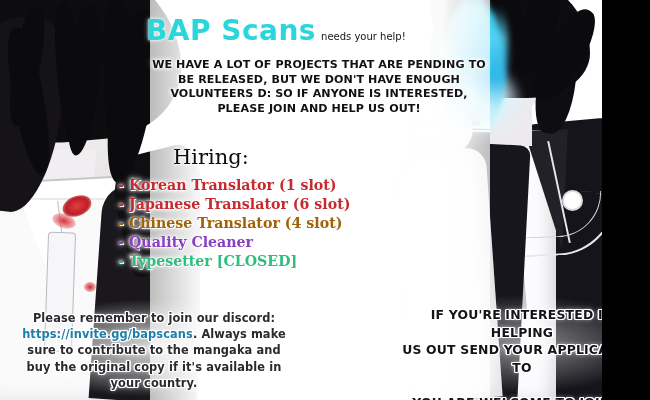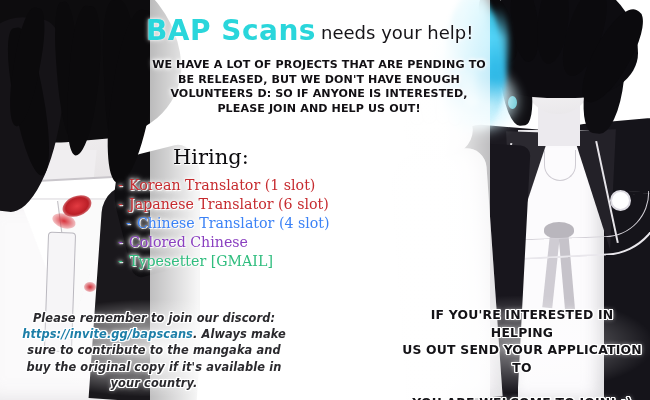--- a/index.html
+++ b/index.html
@@ -1,19 +1,19 @@
 <!DOCTYPE html>
 <html><head>
 <meta charset="utf-8">
 <style>
   html,body{margin:0;padding:0;background:#000;}
   body{font-family:"Liberation Sans",sans-serif;}
 
   .page{
-    position:relative;width:650px;height:400px;overflow:hidden;
+    position:relative;width:602px;height:400px;overflow:hidden;
     background:#ffffff;
   }
 
   
   .art-left{position:absolute;left:0;top:0;width:200px;height:400px;overflow:hidden;background:#ffffff;}
   .L-face{position:absolute;left:-6px;top:4px;width:152px;height:190px;
     background:linear-gradient(160deg,#fdfdfd 0%,#f2f0f1 55%,#e4e1e3 100%);
     border-radius:46% 48% 44% 50%/50% 48% 52% 50%;}
   .L-hairmass{position:absolute;left:-30px;top:-34px;width:210px;height:175px;background:#0d0c0e;
     border-radius:52% 48% 38% 42%/58% 60% 40% 38%;transform:rotate(-5deg);}
@@ -145,41 +145,41 @@
     opacity:.7;filter:blur(3.4px);transform:rotate(-8deg);}
   .fl-glow{left:-4px;top:74px;width:92px;height:74px;background:radial-gradient(ellipse,#ffffff 0%,#d8f6ff 40%,rgba(180,240,255,0) 75%);
     filter:blur(5px);opacity:.95;}
 
   
   .content{position:absolute;left:0;top:0;width:650px;height:400px;}
 
   .title-row{position:absolute;left:146px;top:17px;display:flex;align-items:flex-end;gap:5px;}
   .title-main{font-family:"DejaVu Sans",sans-serif;font-size:28px;font-weight:700;color:#2ad6db;
     letter-spacing:.5px;line-height:1;text-shadow:0 0 2px rgba(255,255,255,.95),0 0 5px rgba(255,255,255,.8);}
-  .title-sub{font-family:"DejaVu Sans",sans-serif;font-size:18px;font-weight:400;color:#161418;
+  .title-sub{font-family:"DejaVu Sans",sans-serif;font-size:10px;font-weight:400;color:#161418;
     line-height:1;padding-bottom:3px;text-shadow:0 0 3px #fff,0 0 5px #fff;}
 
   .blurb{position:absolute;left:149px;top:58px;width:340px;
     font-family:"DejaVu Sans",sans-serif;font-size:11.1px;font-weight:700;color:#121014;
     line-height:14.6px;letter-spacing:.1px;text-align:center;
     text-shadow:0 0 3px #fff,0 0 4px #fff,0 0 6px #fff;}
 
   .hiring-title{position:absolute;left:143px;top:147px;font-family:"DejaVu Serif",serif;
     font-size:21px;color:#0c0b0e;line-height:1;text-shadow:0 0 4px #fff,0 0 7px #fff,1px 1px 0 #fff;margin-left:30px;}
 
-  .hiring-list{position:absolute;left:118px;top:176px;width:250px;margin:0;padding:0;list-style:none;}
+  .hiring-list{position:absolute;left:118px;top:176px;width:250px;margin:0;padding:0;list-style:none;font-weight:bold;}
   .hiring-list li{font-family:"DejaVu Serif",serif;font-size:14.2px;line-height:19px;white-space:nowrap;
     text-shadow:0 0 3px #fff,0 0 5px #fff,0 0 7px #fff,1px 1px 0 rgba(255,255,255,.9);}
   .dash{display:inline-block;width:11px;}
 
   .footer-left{position:absolute;left:16px;top:310px;width:276px;text-align:center;
     font-family:"DejaVu Sans",sans-serif;font-size:11.4px;font-weight:700;line-height:16.2px;
     color:#2b2a2e;letter-spacing:.1px;
     text-shadow:-1.4px 0 #fff,1.4px 0 #fff,0 -1.4px #fff,0 1.4px #fff,
-                -1px -1px #fff,1px -1px #fff,-1px 1px #fff,1px 1px #fff,0 0 5px #fff;font-style:italic;}
+                -1px -1px #fff,1px -1px #fff,-1px 1px #fff,1px 1px #fff,0 0 5px #fff;}
   .discord-link{color:#1d7fa8;}
 
   .footer-right{position:absolute;left:398px;top:306px;width:248px;text-align:center;
     font-family:"DejaVu Sans",sans-serif;font-size:12.4px;font-weight:700;line-height:17.6px;
     color:#141317;letter-spacing:.2px;
     text-shadow:-1.4px 0 #fff,1.4px 0 #fff,0 -1.4px #fff,0 1.4px #fff,
                 -1px -1px #fff,1px -1px #fff,-1px 1px #fff,1px 1px #fff,0 0 5px #fff;}
   .email{color:#d42027;}
 
   .white-band{position:absolute;left:150px;top:0;width:340px;height:400px;
@@ -285,23 +285,23 @@
       <span class="title-sub">needs your help!</span>
     </div>
 
     <div class="blurb">WE HAVE A LOT OF PROJECTS THAT ARE PENDING TO BE RELEASED, BUT WE DON'T HAVE ENOUGH VOLUNTEERS D: SO IF ANYONE IS INTERESTED, PLEASE JOIN AND HELP US OUT!</div>
 
     <div class="hiring-title">Hiring:</div>
 
     <ul class="hiring-list">
       <li style="color: rgb(198, 42, 46);"><span class="dash">-</span><span>Korean Translator (1 slot)</span></li>
       <li style="color: rgb(198, 42, 46);"><span class="dash">-</span><span>Japanese Translator (6 slot)</span></li>
-      <li style="color: #3b82f6; margin-left: 8px;"><span class="dash">-</span><span>Chinese Translator (4 slot)</span></li>
-      <li style="color: rgb(138, 63, 192);"><span class="dash">-</span><span>Colored Chinese</span></li>
-      <li style="color: rgb(47, 189, 126);"><span class="dash">-</span><span>Typesetter [GMAIL]</span></li>
+      <li style="color: #a16207;"><span class="dash">-</span><span>Chinese Translator (4 slot)</span></li>
+      <li style="color: rgb(138, 63, 192);"><span class="dash">-</span><span>Quality Cleaner</span></li>
+      <li style="color: rgb(47, 189, 126);"><span class="dash">-</span><span>Typesetter [CLOSED]</span></li>
     </ul>
 
     <div class="footer-left">
       <span>Please remember to join our discord:</span>
       <span class="discord-link">https://invite.gg/bapscans</span><span>. Always make</span>
       <span>sure to contribute to the mangaka and buy</span>
       <span>the original copy if it's available in your</span>
       <span>country.</span>
     </div>
 

